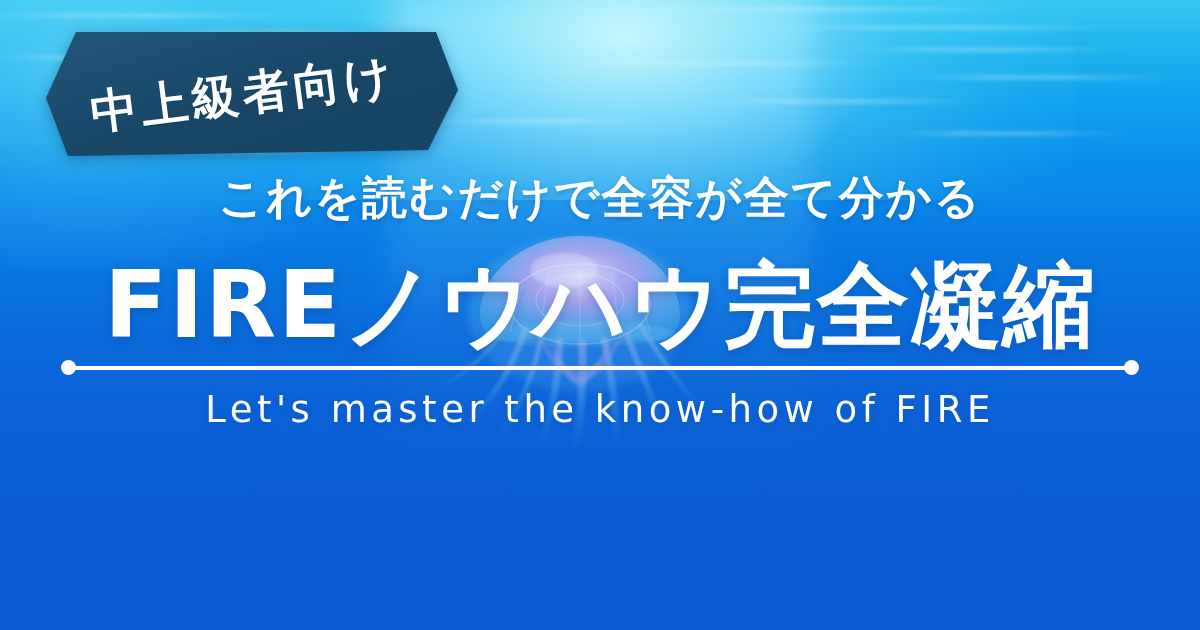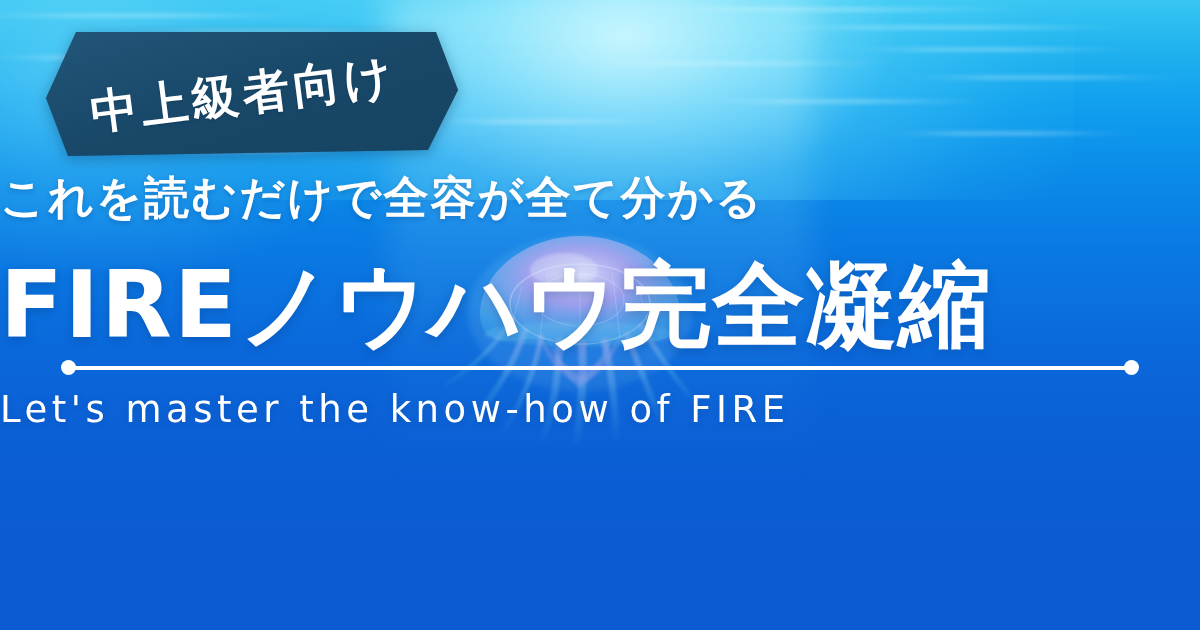--- a/index.html
+++ b/index.html
@@ -157,21 +157,21 @@
   }
 
   
 
   .content {
     position: absolute;
     left: 0;
     top: 0;
     width: 1126px;
     height: 630px;
-    text-align: left;
+    text-align: center;
   }
 
   .sub-jp {
     position: absolute;
     left: 0;
     top: 171px;
     width: 1200px;
     color: #ffffff;
     font-family: "DejaVu Sans", "Liberation Sans", sans-serif;
     font-size: 45px;

